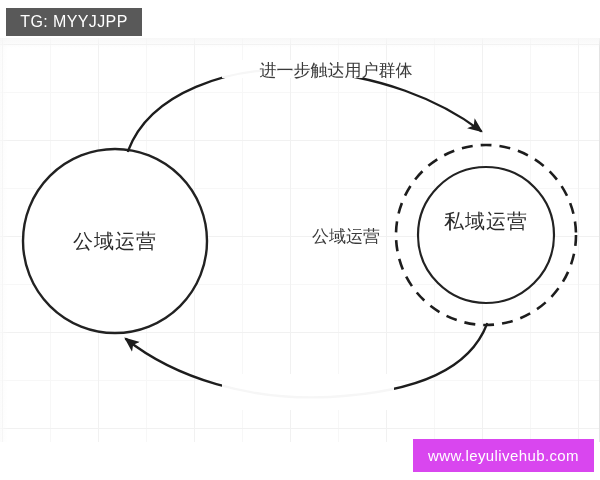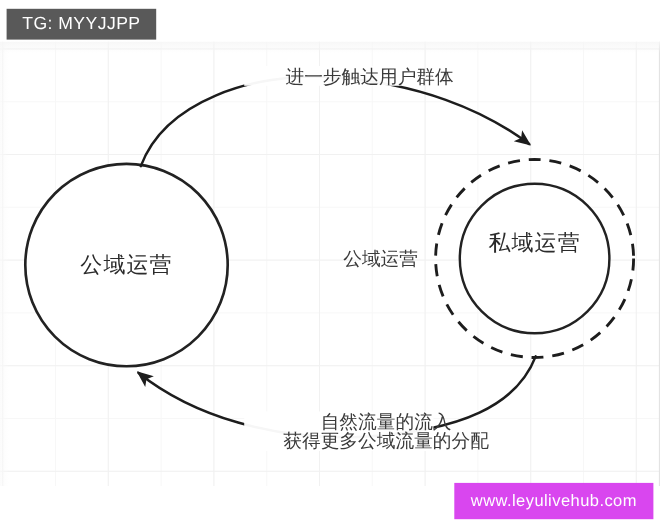--- a/index.html
+++ b/index.html
@@ -150,22 +150,18 @@
   <div class="circle-label" id="label-public">公域运营</div>
 
   <div class="circle-label" id="label-private">私域运营</div>
 
   <div class="annot" id="annot-top">进一步触达用户群体</div>
 
   <div class="annot" id="annot-center">
     <div>公域运营</div>
   </div>
 
-  <div class="annot" id="annot-bottom">
-    <div>自然流量的流入</div>
-    <div>获得更多公域流量的分配</div>
-  </div>
 
   <div class="watermark" id="wm-top">TG: MYYJJPP</div>
 
   <div class="watermark" id="wm-bottom">www.leyulivehub.com</div>
 
 </div>
 
 </body></html>

